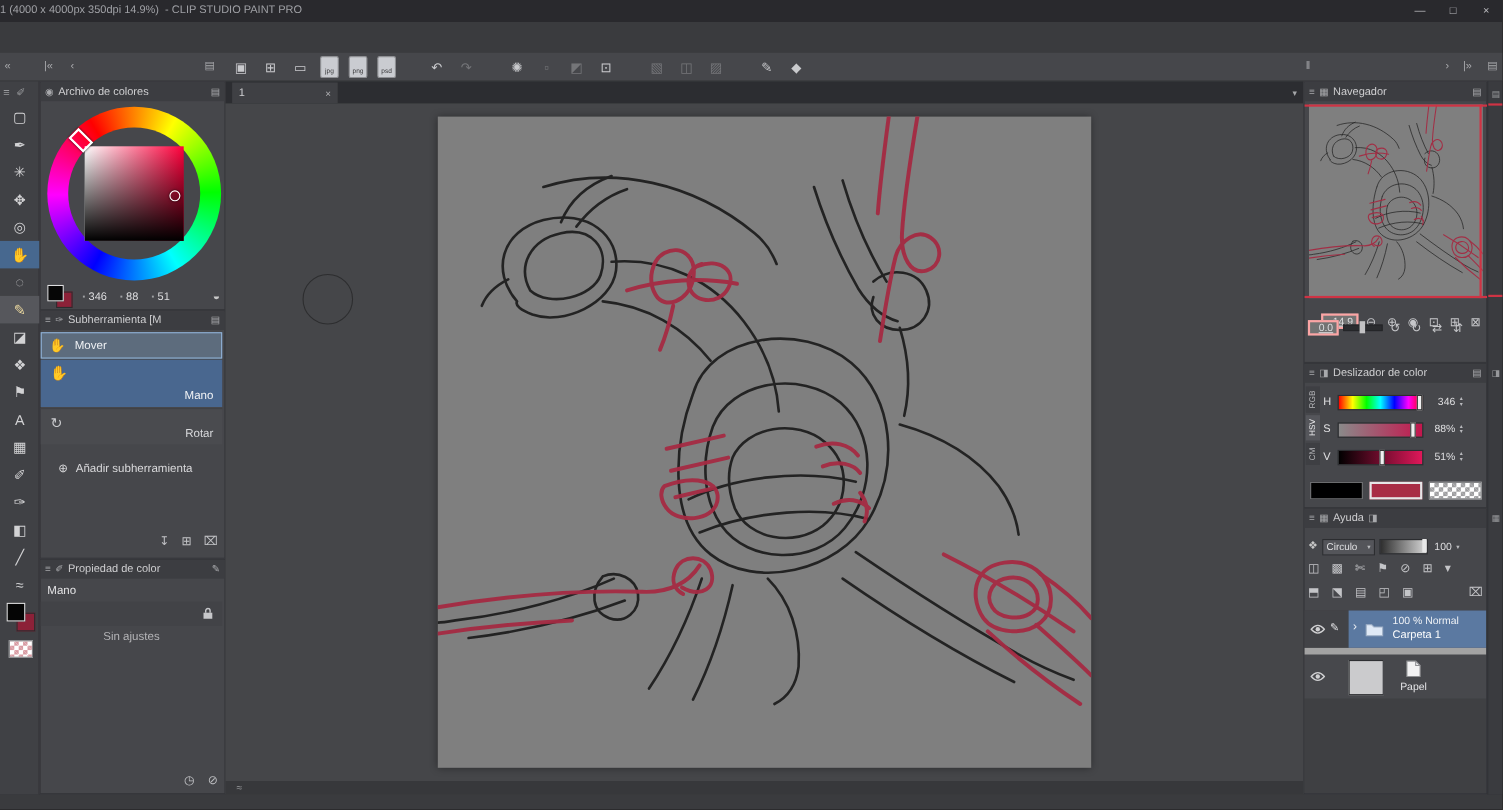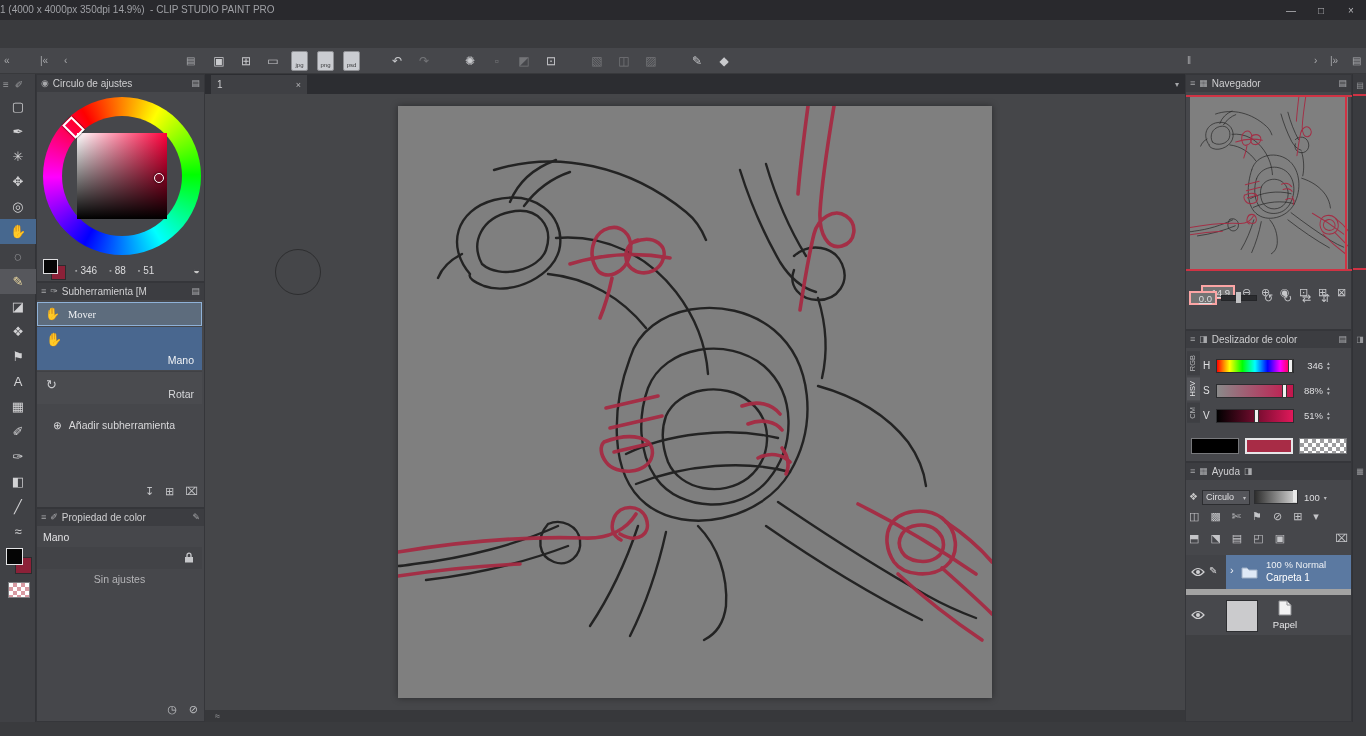--- a/index.html
+++ b/index.html
@@ -335,21 +335,21 @@
       <div class="fgswatch">
         <span class="back"></span>
         <span class="front"></span>
       </div>
       <div class="abs checker" style="left:8px;top:508px;width:20px;height:14px;border:1px solid #7c7d80;"></div>
     </div>
 
     <div class="panel" style="left:36px;top:0;width:169px;height:208px;">
       <div class="ph">
         <span class="ic">◉</span>
-        <span class="t">Circulo de ajustes</span>
+        <span class="t">Archivo de colores</span>
         <span class="ic">▤</span>
       </div>
       <div id="wheel">
         <div id="ring"></div>
         <div id="hole"></div>
         <div id="svsq"></div>
         <div id="huemark"></div>
         <div id="svmark"></div>
       </div>
       <div class="cwvals">
@@ -375,21 +375,21 @@
 
     <div class="panel" style="left:36px;top:208px;width:169px;height:226px;">
       <div class="ph">
         <span class="ic">≡</span>
         <span class="ic">✑</span>
         <span class="t">Subherramienta [M</span>
         <span class="ic">▤</span>
       </div>
       <div class="strow" id="row-mover">
         <span style="font-size:12px;color:#e8eaee;">✋</span>
-        <span style="font-size:10.5px;color:#eef0f3;font-family:Liberation Serif, serif;">Mover</span>
+        <span style="font-size:10.5px;color:#eef0f3;">Mover</span>
       </div>
       <div class="strow" id="row-mano">
         <span class="tileicon">✋</span>
         <span class="tilelabel">Mano</span>
       </div>
       <div class="strow" id="row-rotar">
         <span class="tileicon" style="color:#c9cacd;">↻</span>
         <span class="tilelabel" style="color:#d7d8db;">Rotar</span>
       </div>
       <div class="addrow">

